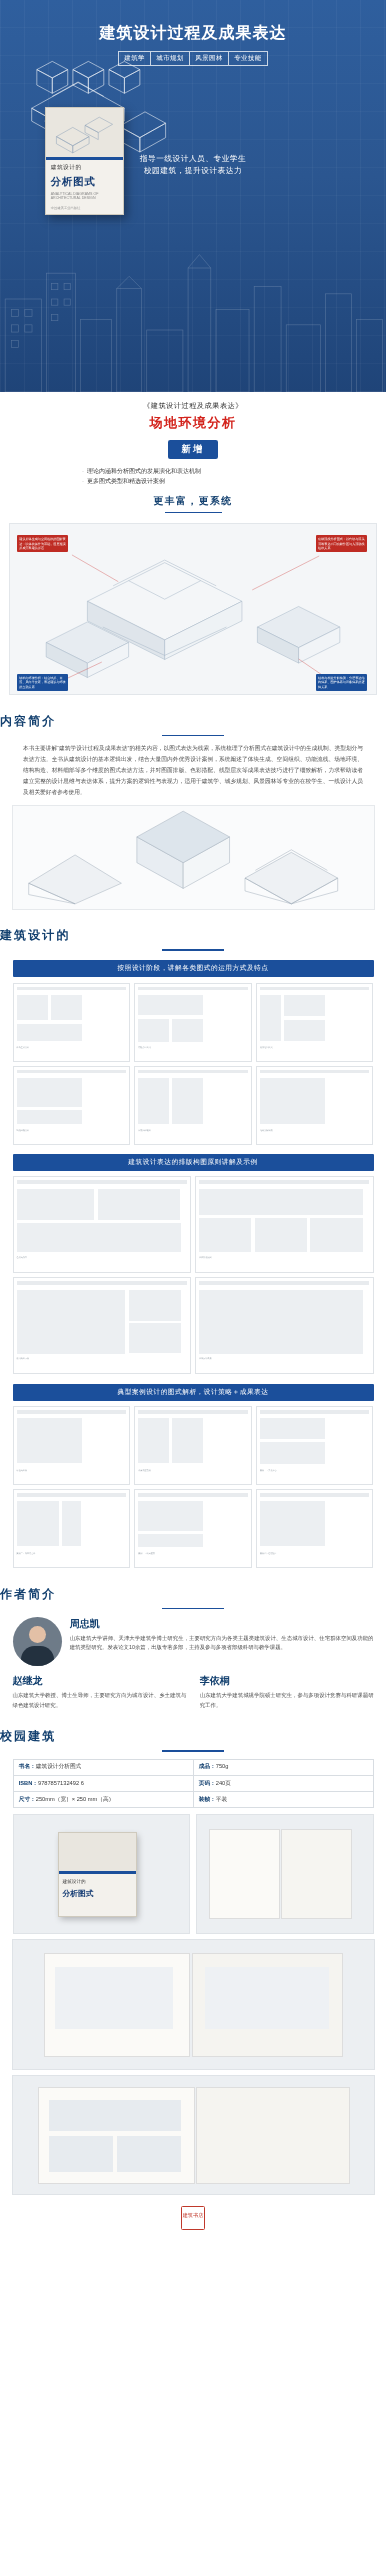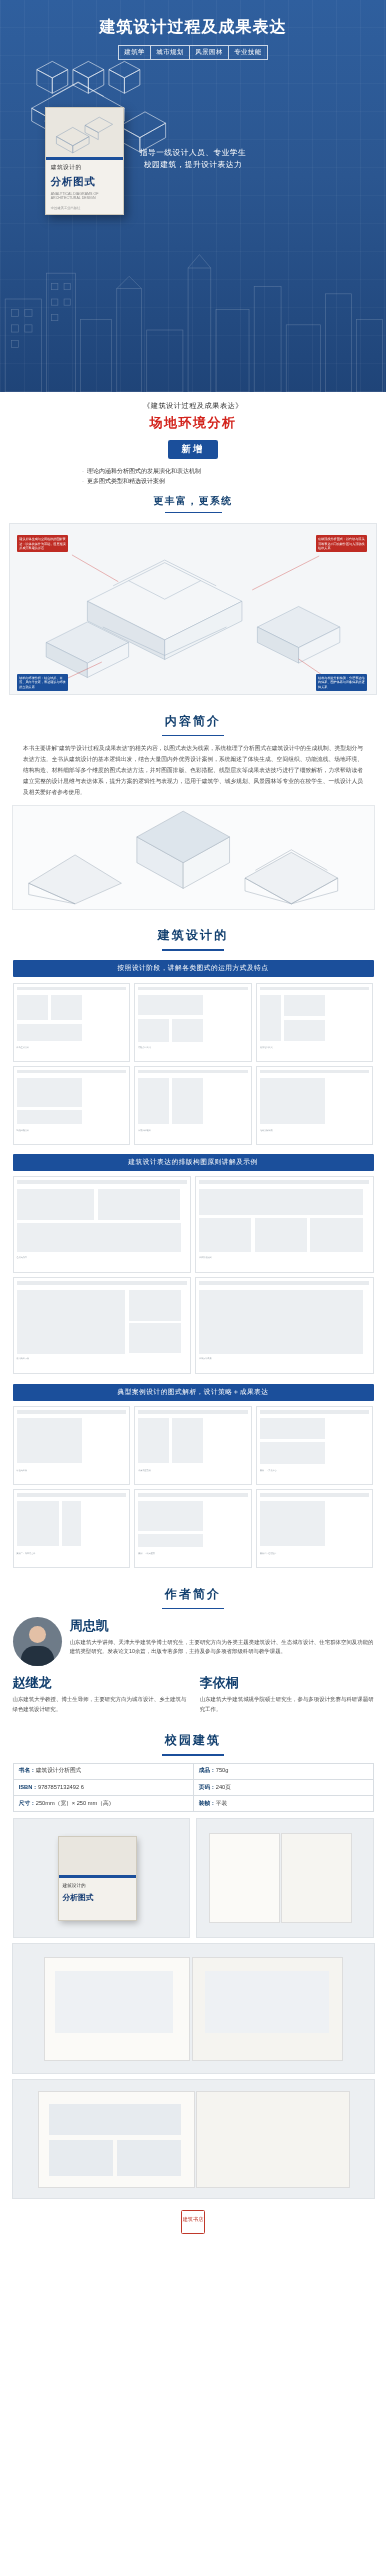--- a/index.html
+++ b/index.html
@@ -9,21 +9,21 @@
   
   .hero{position:relative;width:386px;height:392px;background:
       linear-gradient(180deg,#2f5f9e 0%,#2b5690 45%,#1f4478 100%);
       overflow:hidden;}
   .hero:before{content:"";position:absolute;inset:0;
     background:
       repeating-linear-gradient(90deg,rgba(255,255,255,.05) 0 1px,transparent 1px 24px),
       repeating-linear-gradient(0deg,rgba(255,255,255,.04) 0 1px,transparent 1px 28px);
     opacity:.8;}
   .hero-city{position:absolute;left:0;right:0;bottom:0;height:155px;opacity:.22;}
-  .hero-title{position:relative;text-align:center;padding-top:17px;}
+  .hero-title{position:relative;text-align:center;padding-top:23px;}
   .hero-title h1{margin:0;font-size:16px;letter-spacing:1px;color:#ffffff;font-weight:bold;}
   .hero-tags{position:relative;margin:7.2px auto 0;display:flex;justify-content:center;gap:0;}
   .hero-tags .tagbox{border:0.5px solid rgba(255,255,255,.75);color:#fff;font-size:6.4px;
      padding:2.1px 5.2px;letter-spacing:0.5px;}
   .hero-tags .tagbox+.tagbox{border-left:none;}
   .hero-sub{position:relative;margin-top:88px;text-align:center;color:#fff;}
   .hero-sub p{margin:2.1px 0;font-size:7.7px;letter-spacing:0.5px;}
 
   .bookwrap{position:absolute;left:15.5px;top:49px;width:155px;height:206px;}
   .book-illus{position:absolute;left:0;top:0;width:155px;height:170px;}
@@ -50,21 +50,21 @@
   .rule{width:57px;height:1px;background:#1b4f9b;margin:4.1px auto 0;}
 
   
   .spread{width:366px;height:170px;margin:7.2px auto 0;position:relative;
     background:#f4f6f8;border:0.5px solid #e2e6ea;overflow:hidden;}
   .nodebox{position:absolute;background:#bf2c24;color:#fff;font-size:3.1px;line-height:4.6px;
      padding:1.5px 2.1px;border-radius:1px;width:47px;}
   .nodebox.blue{background:#1b4f9b;}
 
   
-  .sec-h{text-align:center;margin:17.5px 0 3.1px;}
+  .sec-h{text-align:left;margin:17.5px 0 3.1px;}
   .sec-h h2{margin:0;font-size:12px;color:#13406f;letter-spacing:2.1px;font-weight:bold;}
   .sec-h .ul{width:62px;height:1.5px;background:#1b4f9b;margin:5.2px auto 0;}
 
   .intro-text{width:340px;margin:7.2px auto 0;font-size:5.7px;line-height:10.8px;color:#4a4a4a;text-align:justify;}
   .intro-img{width:361px;height:103px;margin:7.2px auto 0;background:#fafbfc;border:0.5px solid #e6e9ec;position:relative;overflow:hidden;}
 
   
   .cap-bar{width:361px;margin:9.3px auto 0;background:#1b4f9b;color:#fff;font-size:6.7px;
      text-align:center;padding:4.1px 0;letter-spacing:0.5px;border-radius:1px;}
   .pgrid{width:361px;margin:5.2px auto 0;display:grid;grid-template-columns:repeat(3,1fr);gap:4.1px;}
@@ -74,21 +74,21 @@
   .pg .pt{position:absolute;left:3.1px;font-size:2.1px;color:#9aa3ab;}
   .pgrid.two{grid-template-columns:repeat(2,1fr);}
   .pgrid.two .pg{height:95px;}
 
   
   .authors{width:361px;margin:7.2px auto 0;}
   .auth-main{display:flex;gap:8.2px;align-items:flex-start;}
   .avatar{width:49px;height:49px;border-radius:50%;background:#6e7b88;flex:none;overflow:hidden;position:relative;}
   .avatar .head{position:absolute;left:16px;top:9.3px;width:17.5px;height:17.5px;border-radius:50%;background:#e3c0a6;}
   .avatar .body{position:absolute;left:8.2px;top:29px;width:33px;height:25px;border-radius:13.4px 13.4px 0 0;background:#23313f;}
-  .auth-name{font-size:13px;color:#13406f;font-weight:bold;margin-bottom:3.1px;font-family:Liberation Serif, serif;}
+  .auth-name{font-size:10px;color:#13406f;font-weight:bold;margin-bottom:3.1px;font-family:Liberation Serif, serif;}
   .auth-desc{font-size:5.4px;line-height:9.8px;color:#4a4a4a;text-align:justify;}
   .auth-two{display:flex;gap:13.4px;margin-top:8.2px;}
   .auth-two .col{flex:1;}
 
   
   .spec{width:361px;margin:7.2px auto 0;border:0.5px solid #d8dde2;border-collapse:collapse;}
   .spec td{border:0.5px solid #d8dde2;font-size:5.7px;color:#3a3a3a;padding:3.6px 5.2px;width:50%;}
   .spec td b{color:#13406f;font-weight:bold;}
 
   .photo{width:361px;margin:5.2px auto 0;background:#eceff2;border:0.5px solid #dfe3e7;position:relative;overflow:hidden;}

